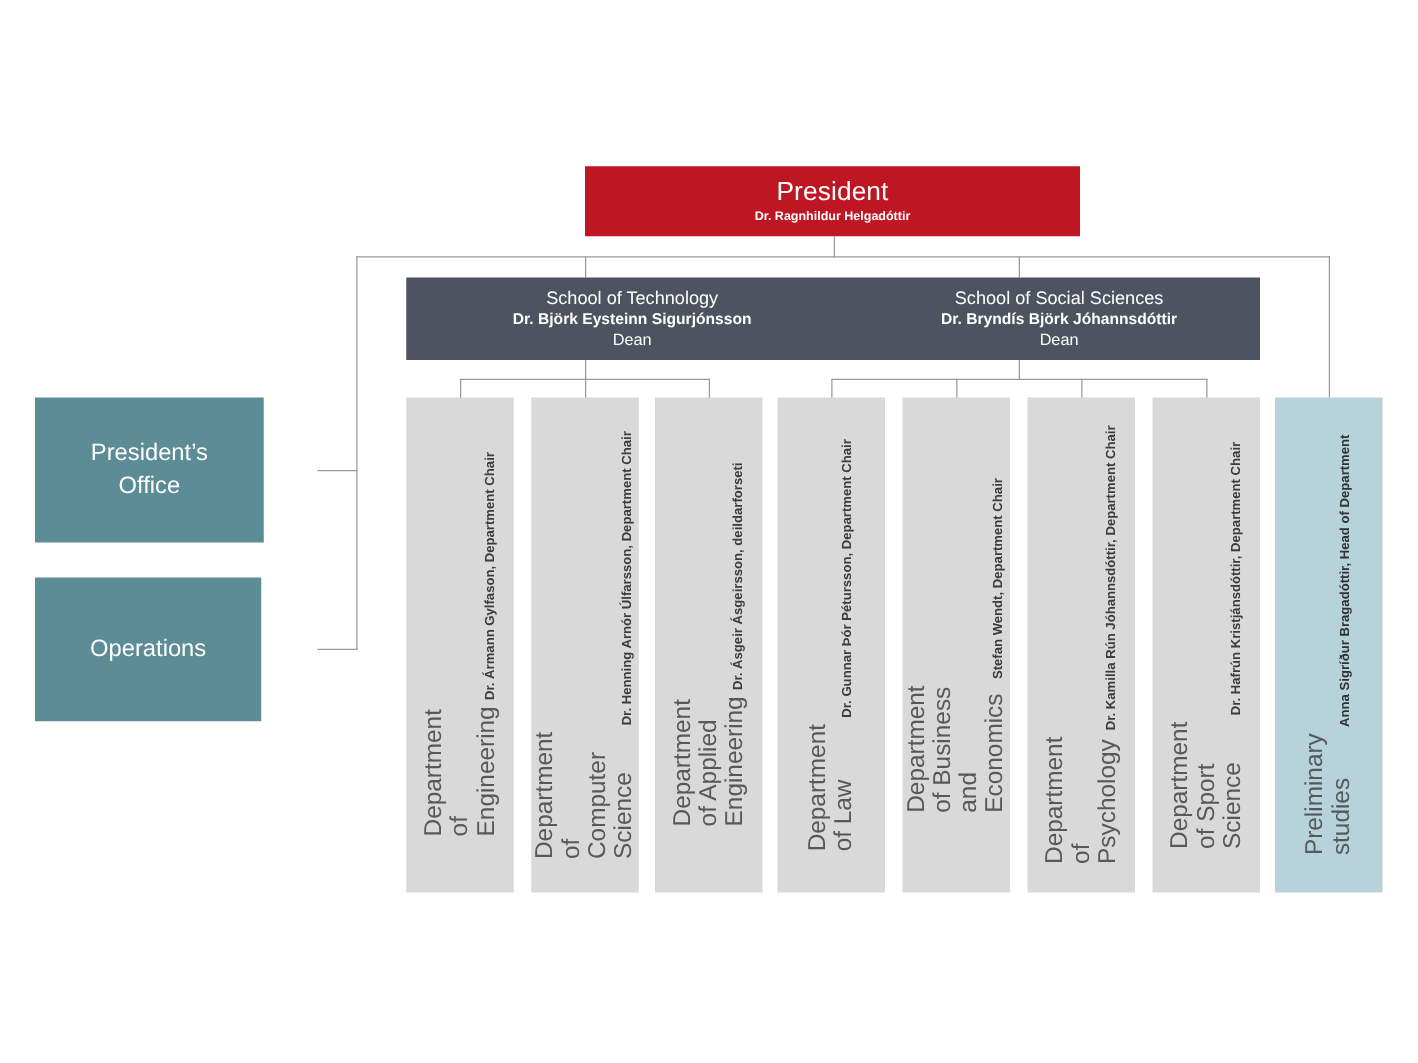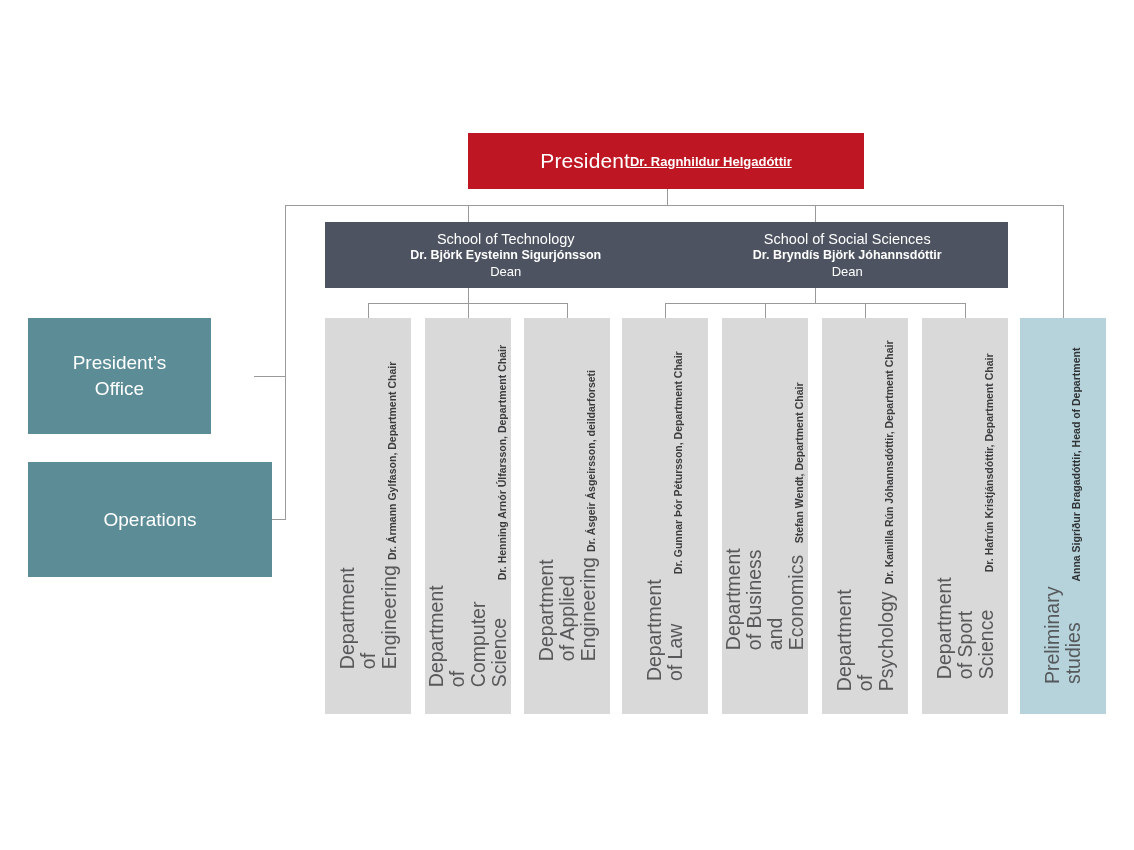--- a/index.html
+++ b/index.html
@@ -29,38 +29,37 @@
 
   
   .box {
     position: absolute;
     box-sizing: border-box;
   }
 
   
   .president {
     display: flex;
-    flex-direction: row;
+    flex-direction: column;
     align-items: center;
     justify-content: center;
     color: #ffffff;
     text-align: center;
   }
   .president .title {
     font-size: 21px;
     font-weight: 400;
     line-height: 1.15;
     letter-spacing: .1px;
   }
   .president .person {
-    font-size: 13px;
+    font-size: 10px;
     font-weight: bold;
     line-height: 1.2;
     margin-top: 1px;
-    text-decoration: underline;
   }
 
   
   .schools-bar {
     display: flex;
     align-items: center;
   }
   .school {
     flex: 1 1 0;
     display: flex;
@@ -181,21 +180,21 @@
     <div class="school">
       <div class="title">School of Social Sciences</div>
       <div class="person">Dr. Bryndís Björk Jóhannsdóttir</div>
       <div class="role">Dean</div>
     </div>
   </div>
 
   <div class="box side" style="left:28px; top:318px; width:183px; height:116px; background:#5c8c96;">
     <div class="label">President’s<br>Office</div>
   </div>
-  <div class="box side" style="left:28px; top:462px; width:244px; height:115px; background:#5c8c96;">
+  <div class="box side" style="left:28px; top:462px; width:181px; height:115px; background:#5c8c96;">
     <div class="label">Operations</div>
   </div>
 
   <div class="box dept" style="left:325px; top:318px; width:86px; height:396px; background:#d9d9d9;">
     <div class="rot" style="bottom: 44.5px; left: 74.5px; transform: rotate(-90deg) translateX(0px); transform-origin: left bottom;">
       <span class="dname">Department of Engineering</span>
       <span class="dperson">Dr. Ármann Gylfason, Department Chair</span>
     </div>
   </div>
 

